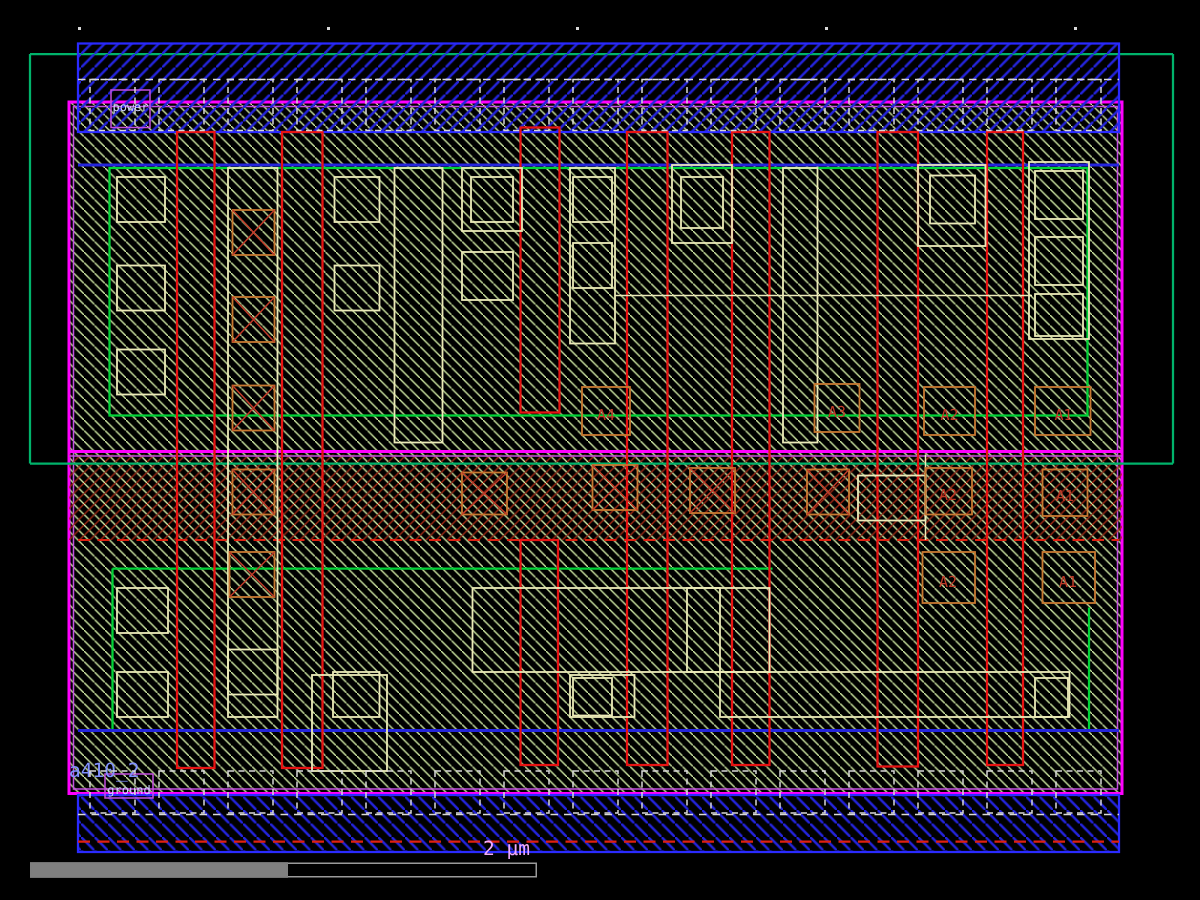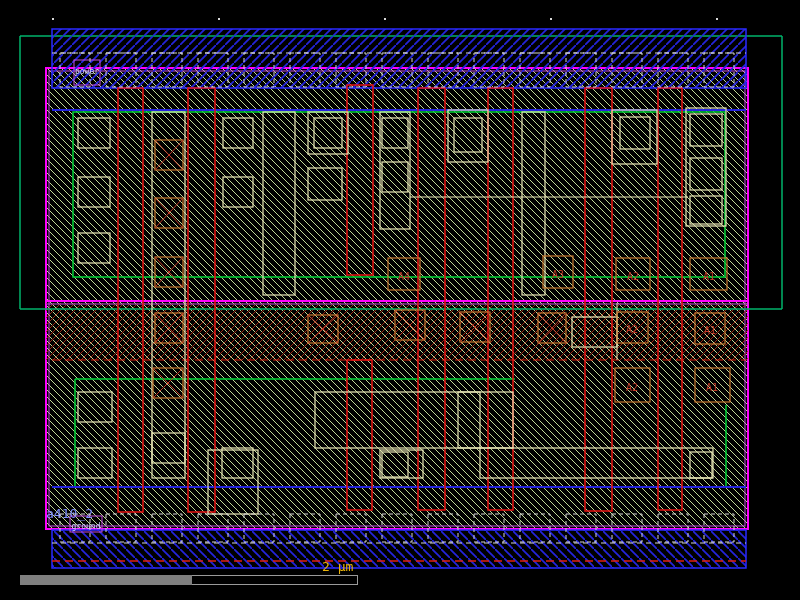--- a/index.html
+++ b/index.html
@@ -1,20 +1,20 @@
 <!DOCTYPE html>
 <html><head>
 <meta charset="utf-8">
 <style>
   html,body{margin:0;padding:0;background:#000;}
   body{width:800px;height:600px;position:relative;overflow:hidden;
        font-family:"DejaVu Sans Mono","Liberation Mono",monospace;}
   #layout-canvas{position:absolute;left:0;top:0;}
   svg text{font-family:"DejaVu Sans Mono","Liberation Mono",monospace;}
-  #scale-label{position:absolute;left:322px;top:559px;font-size:13px;color:#eab308;}
+  #scale-label{position:absolute;left:322px;top:559px;font-size:13px;color:#f0abfc;}
   #scroll-track{position:absolute;left:20px;top:575px;width:336px;height:8px;
                 border:1px solid #9a9a9a;background:#000;}
   #scroll-thumb{position:absolute;left:-1px;top:-1px;width:170px;height:8px;
                 background:#7f7f7f;border:1px solid #7f7f7f;}
 </style>
 </head>
 <body>
 
 <svg id="layout-canvas" width="800" height="600" viewBox="0 0 800 600">
   <defs>

